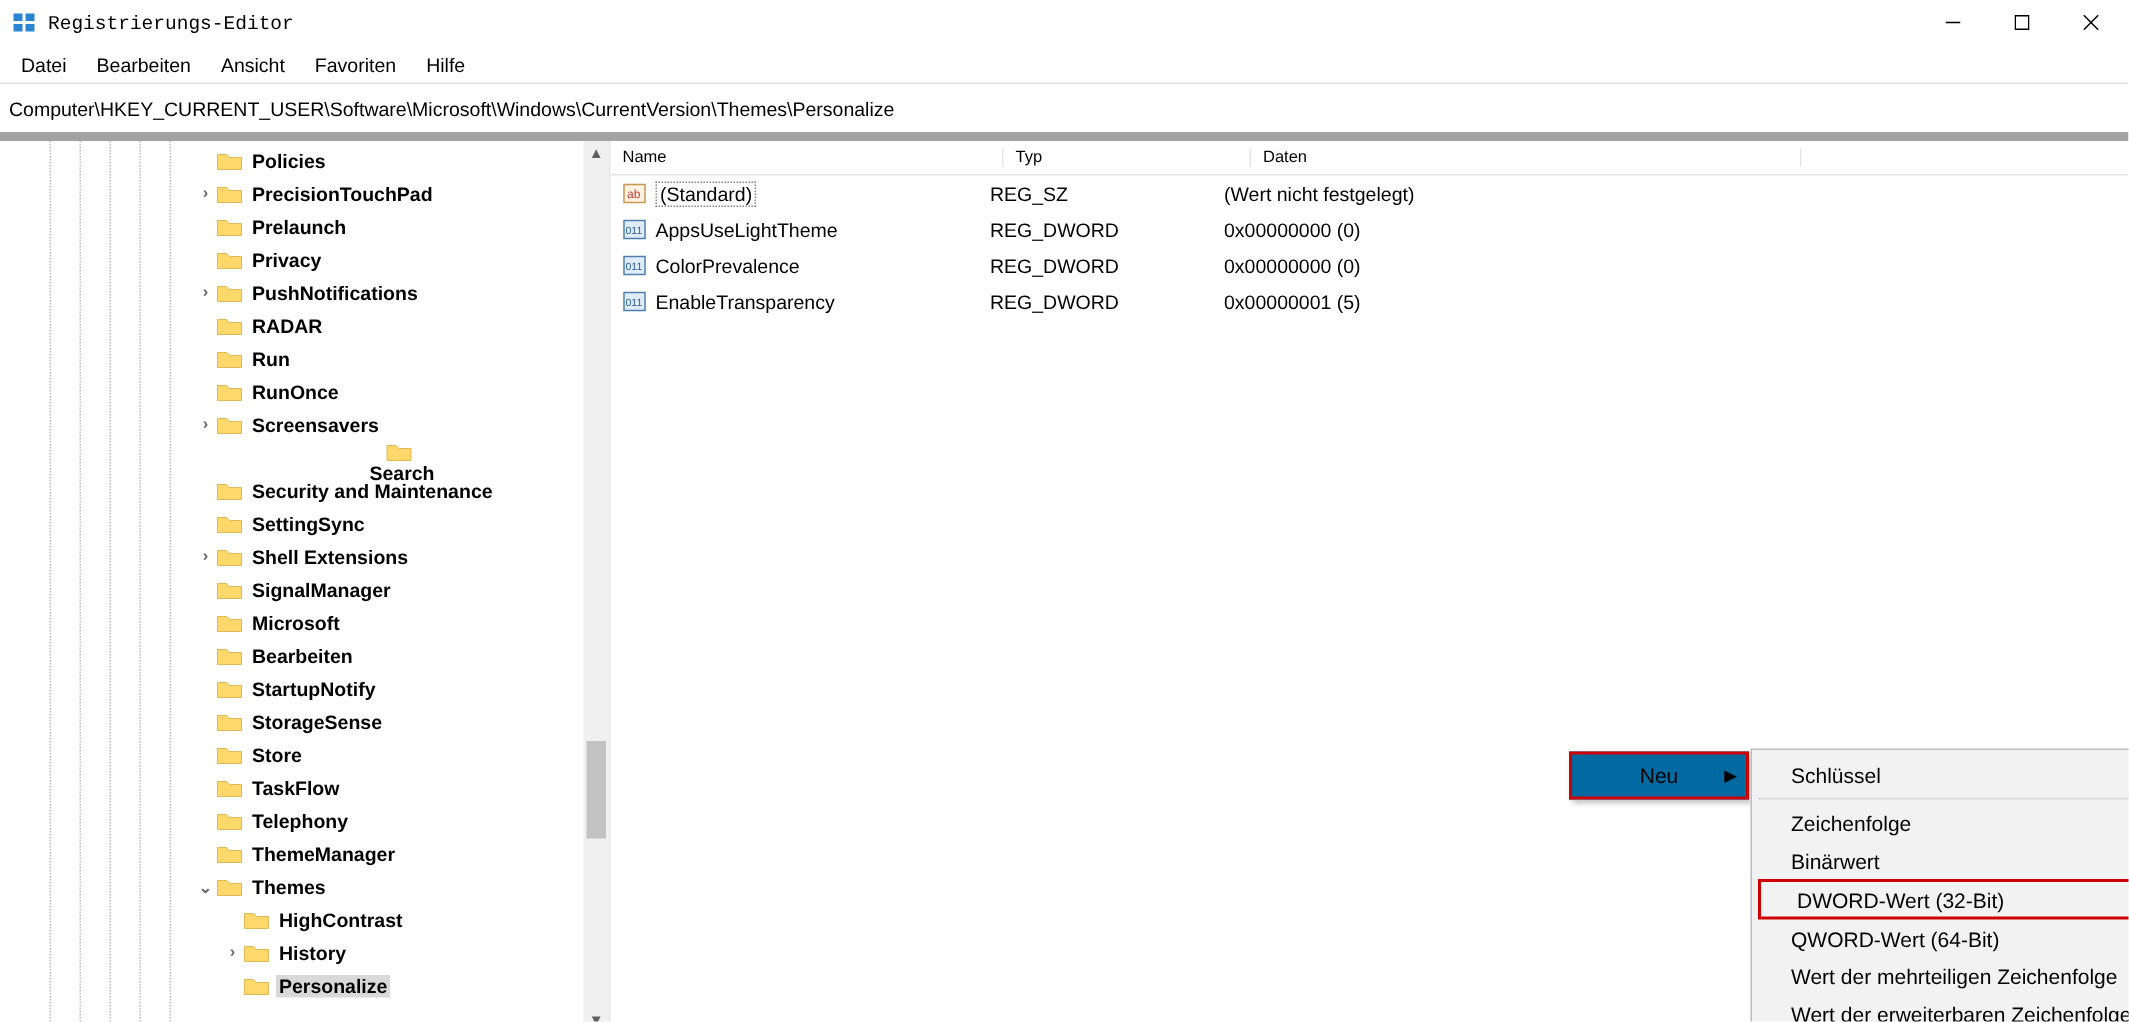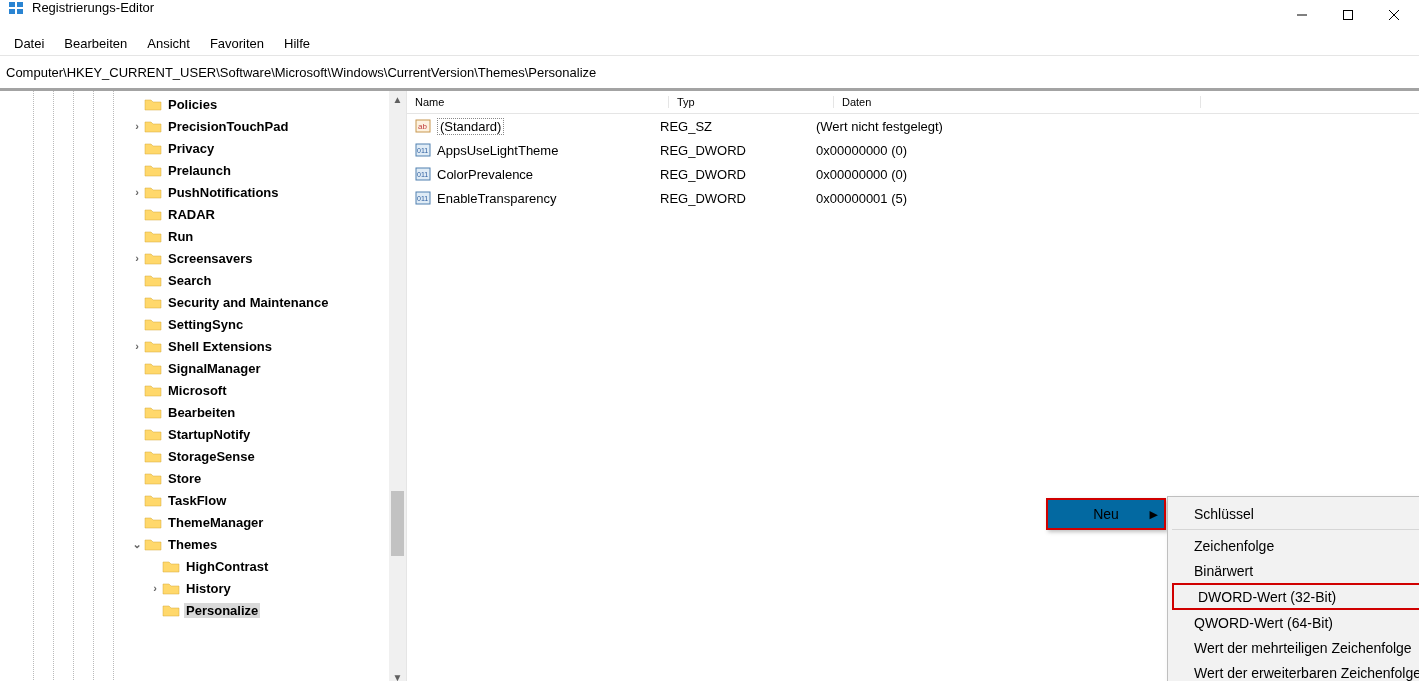--- a/index.html
+++ b/index.html
@@ -1,24 +1,24 @@
 <!DOCTYPE html>
 <html><head>
 <meta charset="utf-8">
 <style>
   html,body{margin:0;padding:0;font-family:"Segoe UI",Tahoma,sans-serif;font-size:13px;color:#000;background:#fff;width:1419px;height:681px;overflow:hidden;}
-  .titlebar{height:30px;display:flex;align-items:flex-start;padding:0 2px 0 8px;border-bottom:1px solid #fff;}
+  .titlebar{height:30px;display:flex;align-items:center;padding:0 2px 0 8px;border-bottom:1px solid #fff;font-family:Liberation Mono, monospace;}
   .titlebar .app-icon{width:16px;height:16px;margin-right:8px;}
   .titlebar .title{flex:1;font-size:13px;}
   .win-controls{display:flex;}
   .win-btn{width:46px;height:30px;display:flex;align-items:center;justify-content:center;}
   .win-btn svg{stroke:#000;}
   .menubar{height:24px;display:flex;align-items:center;padding:0 6px;gap:4px;}
   .menu-item{padding:2px 8px;text-align:right;}
-  .pathbar{height:24px;border-top:1px solid #e5e5e5;border-bottom:3px solid #a3a3a3;padding:4px 6px;display:flex;align-items:center;font-size:13px;}
+  .pathbar{height:24px;border-top:1px solid #e5e5e5;border-bottom:6px solid #a3a3a3;padding:4px 6px;display:flex;align-items:center;font-size:13px;}
   .workspace{display:flex;height:calc(681px - 30px - 24px - 32px);}
   .tree-pane{width:406px;border-right:1px solid #e5e5e5;position:relative;display:flex;}
   .tree-gutter{width:130px;position:relative;}
   .tree-gutter .vline{position:absolute;top:0;bottom:0;width:0;border-left:1px dotted #bbb;}
   .tree-list{flex:1;overflow:hidden;padding-top:2px;}
   .tree-scroll{position:absolute;right:0;top:0;width:17px;height:100%;background:#f0f0f0;}
   .tree-scroll .arrow{height:17px;display:flex;align-items:center;justify-content:center;color:#606060;font-size:10px;}
   .tree-scroll .thumb{position:absolute;left:2px;right:2px;top:400px;height:65px;background:#c2c2c2;}
   .tree-row{height:22px;display:flex;align-items:center;white-space:nowrap;font-weight:bold;}
   .tree-row .exp{width:14px;text-align:center;color:#666;font-size:11px;display:inline-block;}
@@ -113,30 +113,30 @@
           <span class="folder"><svg width="18" height="14" viewBox="0 0 18 14">
               <path d="M1 3h6l2 2h8v8H1z" fill="#ffd86b" stroke="#d4a838" stroke-width="0.5"></path>
             </svg></span>
           <span class="label">PrecisionTouchPad</span>
         </div>
         <div class="tree-row" style="padding-left: 0px;">
           <span class="exp"></span>
           <span class="folder"><svg width="18" height="14" viewBox="0 0 18 14">
               <path d="M1 3h6l2 2h8v8H1z" fill="#ffd86b" stroke="#d4a838" stroke-width="0.5"></path>
             </svg></span>
+          <span class="label">Prelaunch</span>
+        </div>
+        <div class="tree-row" style="padding-left: 0px;">
+          <span class="exp"></span>
+          <span class="folder"><svg width="18" height="14" viewBox="0 0 18 14">
+              <path d="M1 3h6l2 2h8v8H1z" fill="#ffd86b" stroke="#d4a838" stroke-width="0.5"></path>
+            </svg></span>
           <span class="label">Privacy</span>
         </div>
         <div class="tree-row" style="padding-left: 0px;">
-          <span class="exp"></span>
-          <span class="folder"><svg width="18" height="14" viewBox="0 0 18 14">
-              <path d="M1 3h6l2 2h8v8H1z" fill="#ffd86b" stroke="#d4a838" stroke-width="0.5"></path>
-            </svg></span>
-          <span class="label">Prelaunch</span>
-        </div>
-        <div class="tree-row" style="padding-left: 0px;">
           <span class="exp">›</span>
           <span class="folder"><svg width="18" height="14" viewBox="0 0 18 14">
               <path d="M1 3h6l2 2h8v8H1z" fill="#ffd86b" stroke="#d4a838" stroke-width="0.5"></path>
             </svg></span>
           <span class="label">PushNotifications</span>
         </div>
         <div class="tree-row" style="padding-left: 0px;">
           <span class="exp"></span>
           <span class="folder"><svg width="18" height="14" viewBox="0 0 18 14">
               <path d="M1 3h6l2 2h8v8H1z" fill="#ffd86b" stroke="#d4a838" stroke-width="0.5"></path>
@@ -144,27 +144,34 @@
           <span class="label">RADAR</span>
         </div>
         <div class="tree-row" style="padding-left: 0px;">
           <span class="exp"></span>
           <span class="folder"><svg width="18" height="14" viewBox="0 0 18 14">
               <path d="M1 3h6l2 2h8v8H1z" fill="#ffd86b" stroke="#d4a838" stroke-width="0.5"></path>
             </svg></span>
           <span class="label">Run</span>
         </div>
         <div class="tree-row" style="padding-left: 0px;">
+          <span class="exp"></span>
+          <span class="folder"><svg width="18" height="14" viewBox="0 0 18 14">
+              <path d="M1 3h6l2 2h8v8H1z" fill="#ffd86b" stroke="#d4a838" stroke-width="0.5"></path>
+            </svg></span>
+          <span class="label">RunOnce</span>
+        </div>
+        <div class="tree-row" style="padding-left: 0px;">
           <span class="exp">›</span>
           <span class="folder"><svg width="18" height="14" viewBox="0 0 18 14">
               <path d="M1 3h6l2 2h8v8H1z" fill="#ffd86b" stroke="#d4a838" stroke-width="0.5"></path>
             </svg></span>
           <span class="label">Screensavers</span>
         </div>
-        <div class="tree-row" style="padding-left: 0px;">
+        <div class="tree-row" style="padding-left: 0px; flex-direction: column;">
           <span class="exp"></span>
           <span class="folder"><svg width="18" height="14" viewBox="0 0 18 14">
               <path d="M1 3h6l2 2h8v8H1z" fill="#ffd86b" stroke="#d4a838" stroke-width="0.5"></path>
             </svg></span>
           <span class="label">Search</span>
         </div>
         <div class="tree-row" style="padding-left: 0px;">
           <span class="exp"></span>
           <span class="folder"><svg width="18" height="14" viewBox="0 0 18 14">
               <path d="M1 3h6l2 2h8v8H1z" fill="#ffd86b" stroke="#d4a838" stroke-width="0.5"></path>
@@ -226,20 +233,27 @@
               <path d="M1 3h6l2 2h8v8H1z" fill="#ffd86b" stroke="#d4a838" stroke-width="0.5"></path>
             </svg></span>
           <span class="label">Store</span>
         </div>
         <div class="tree-row" style="padding-left: 0px;">
           <span class="exp"></span>
           <span class="folder"><svg width="18" height="14" viewBox="0 0 18 14">
               <path d="M1 3h6l2 2h8v8H1z" fill="#ffd86b" stroke="#d4a838" stroke-width="0.5"></path>
             </svg></span>
           <span class="label">TaskFlow</span>
+        </div>
+        <div class="tree-row" style="padding-left: 0px;">
+          <span class="exp"></span>
+          <span class="folder"><svg width="18" height="14" viewBox="0 0 18 14">
+              <path d="M1 3h6l2 2h8v8H1z" fill="#ffd86b" stroke="#d4a838" stroke-width="0.5"></path>
+            </svg></span>
+          <span class="label">Telephony</span>
         </div>
         <div class="tree-row" style="padding-left: 0px;">
           <span class="exp"></span>
           <span class="folder"><svg width="18" height="14" viewBox="0 0 18 14">
               <path d="M1 3h6l2 2h8v8H1z" fill="#ffd86b" stroke="#d4a838" stroke-width="0.5"></path>
             </svg></span>
           <span class="label">ThemeManager</span>
         </div>
         <div class="tree-row" style="padding-left: 0px;">
           <span class="exp">⌄</span>

